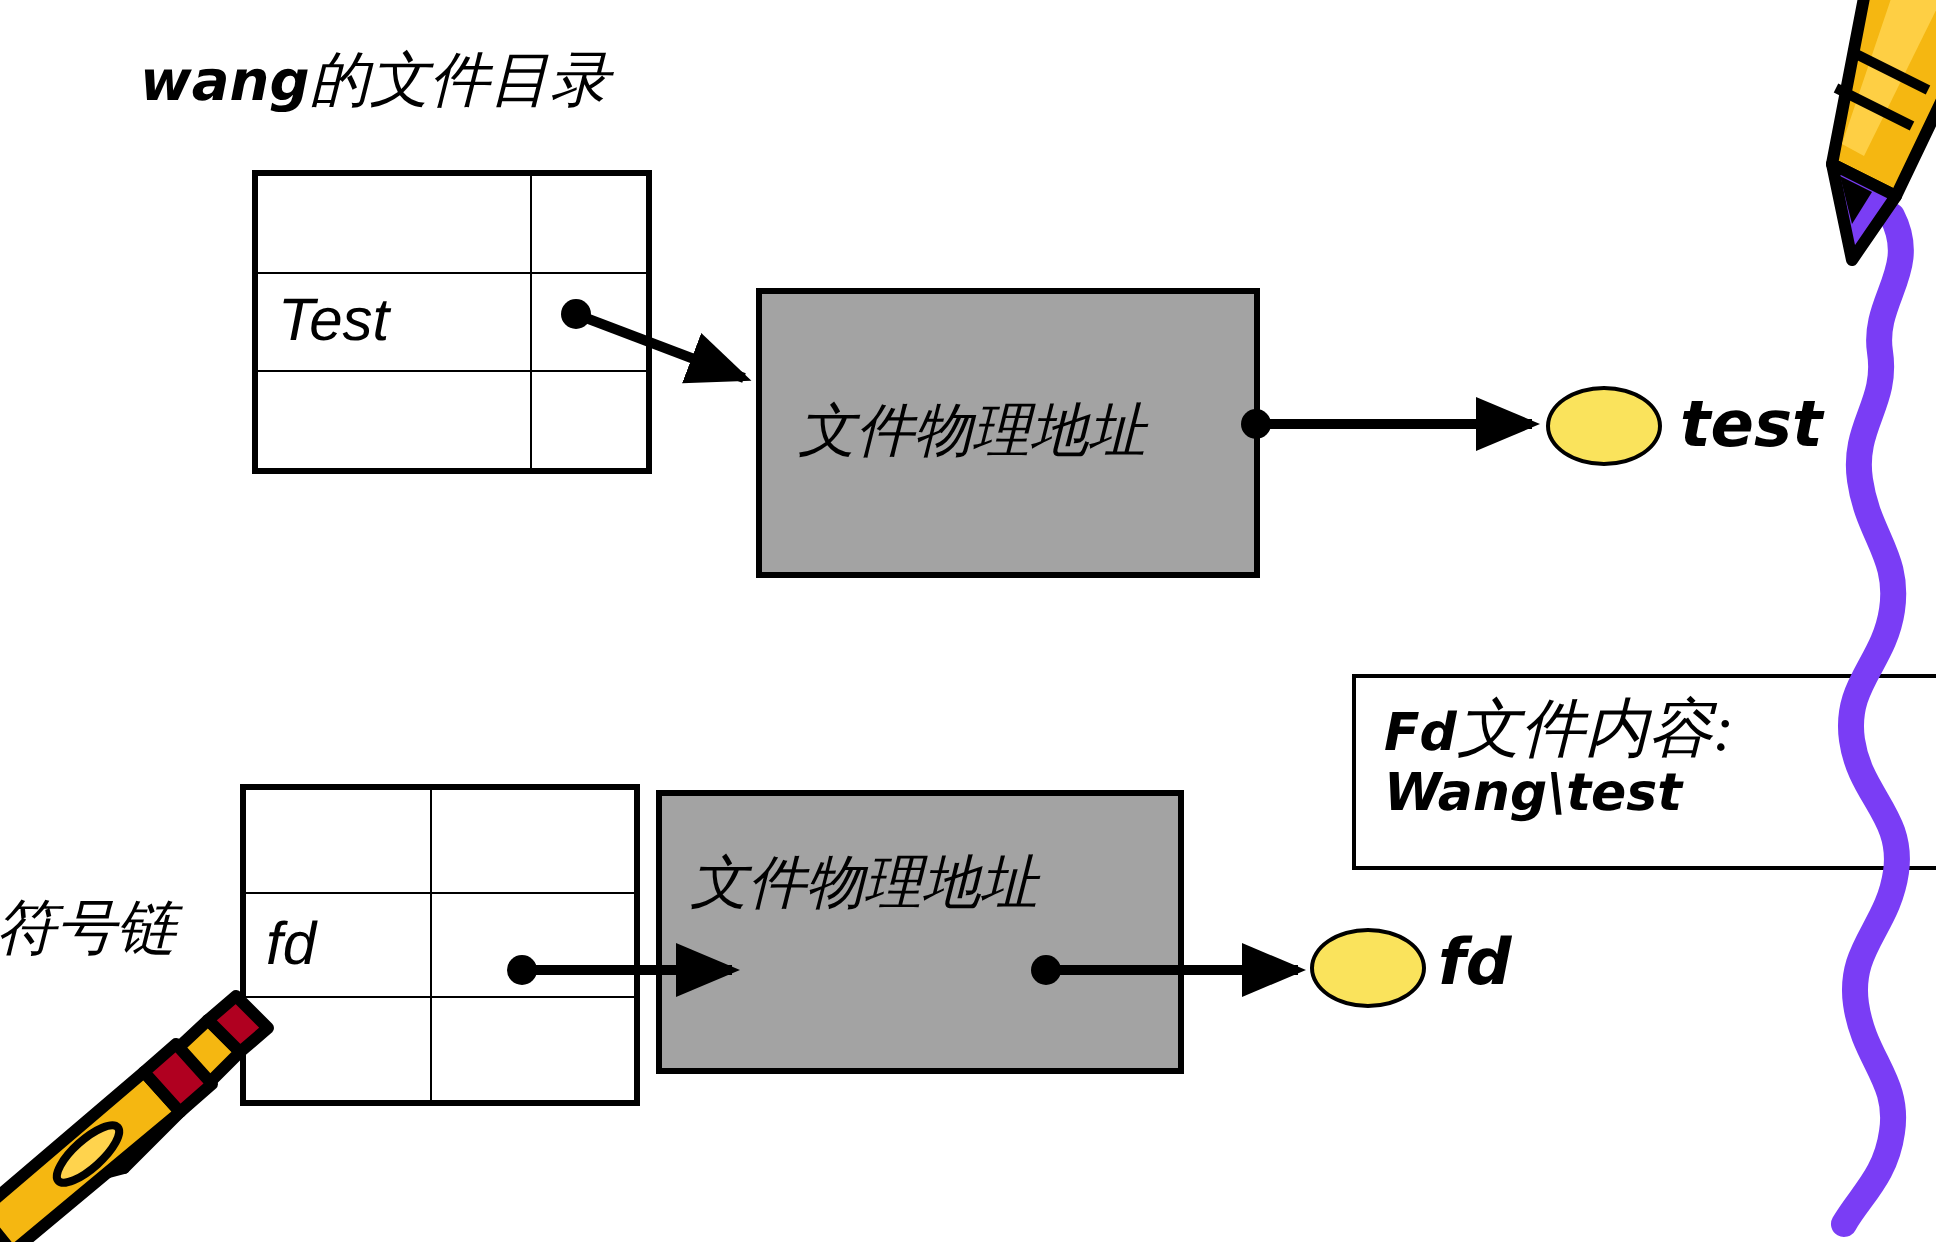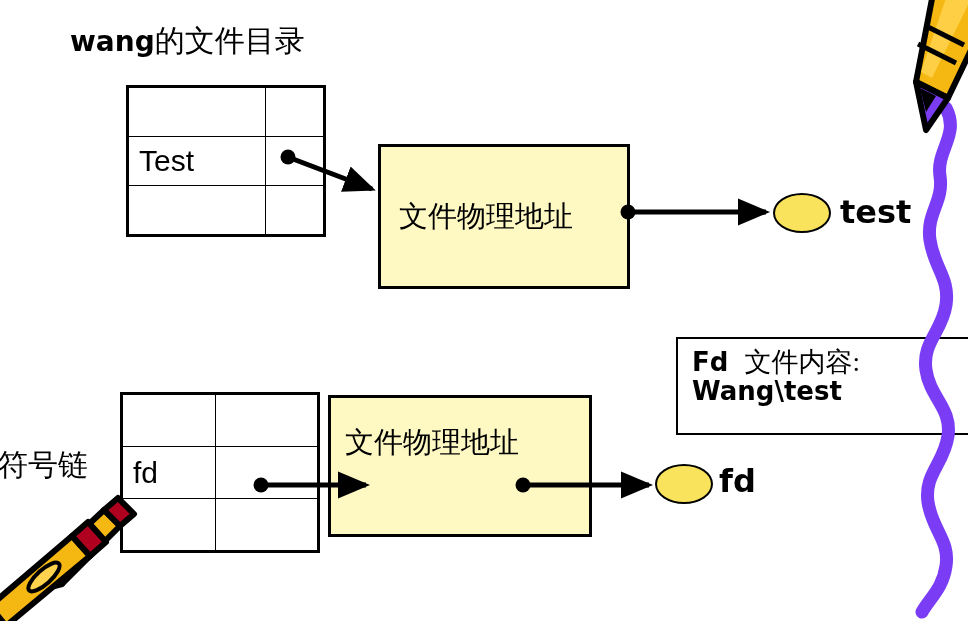--- a/index.html
+++ b/index.html
@@ -10,21 +10,21 @@
   body {
     font-family: "Liberation Sans", sans-serif;
   }
   #canvas {
     position: relative;
     width: 968px;
     height: 621px;
     background: #ffffff;
     overflow: hidden;
   }
-  .abs { position: absolute; }
+  .abs { position: absolute; font-style: italic; }
 
   
   .heading {
     font-family: "Liberation Serif", serif;
     font-size: 30px;
     color: #000000;
     white-space: nowrap;
     line-height: 1;
   }
   .heading .lat {
@@ -61,21 +61,21 @@
   .cellname {
     font-family: "Liberation Sans", sans-serif;
     font-size: 30px;
     color: #000000;
     line-height: 1;
   }
 
   
   .rectbox {
     border: 3px solid #000000;
-    background: #fef9c3;
+    background: #a3a3a3;
     box-sizing: border-box;
     display: flex;
     align-items: center;
   }
   .boxlabel {
     font-family: "Liberation Serif", serif;
     font-size: 29px;
     color: #000000;
     white-space: nowrap;
     line-height: 1;
@@ -92,22 +92,21 @@
     font-family: "DejaVu Sans", sans-serif;
     font-weight: bold;
     font-size: 26px;
     color: #000000;
     white-space: nowrap;
     line-height: 1.12;
   }
   .fdline .cjk {
     font-family: "Liberation Serif", serif;
     font-weight: normal;
-    font-size: 27px;
-    margin-left: 16px;
+    font-size: 32px;
   }
 
   
   .ellipse {
     background: #FAE35C;
     border: 2px solid #000000;
     border-radius: 50%;
     box-sizing: border-box;
   }
   .nodelabel {

